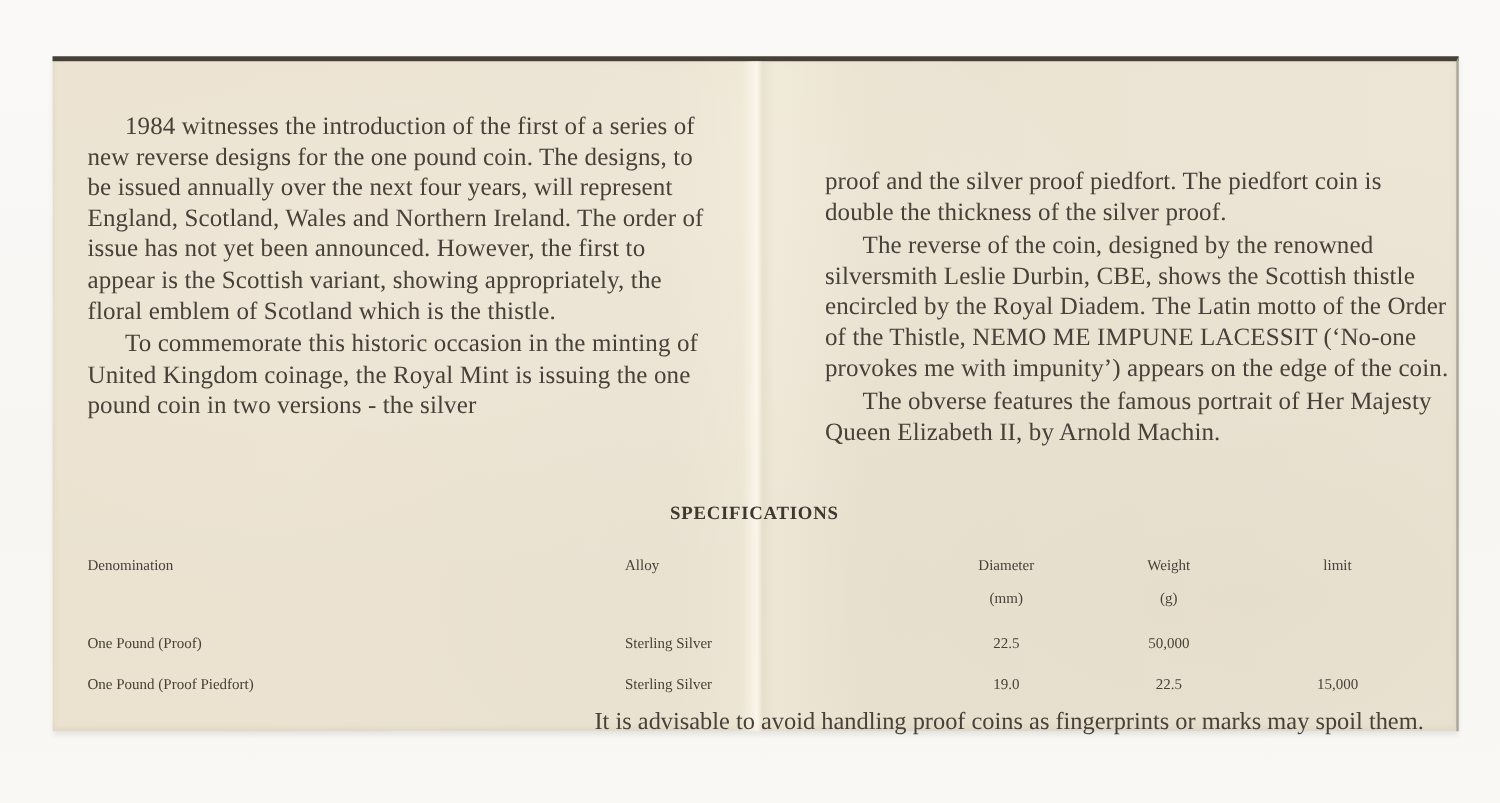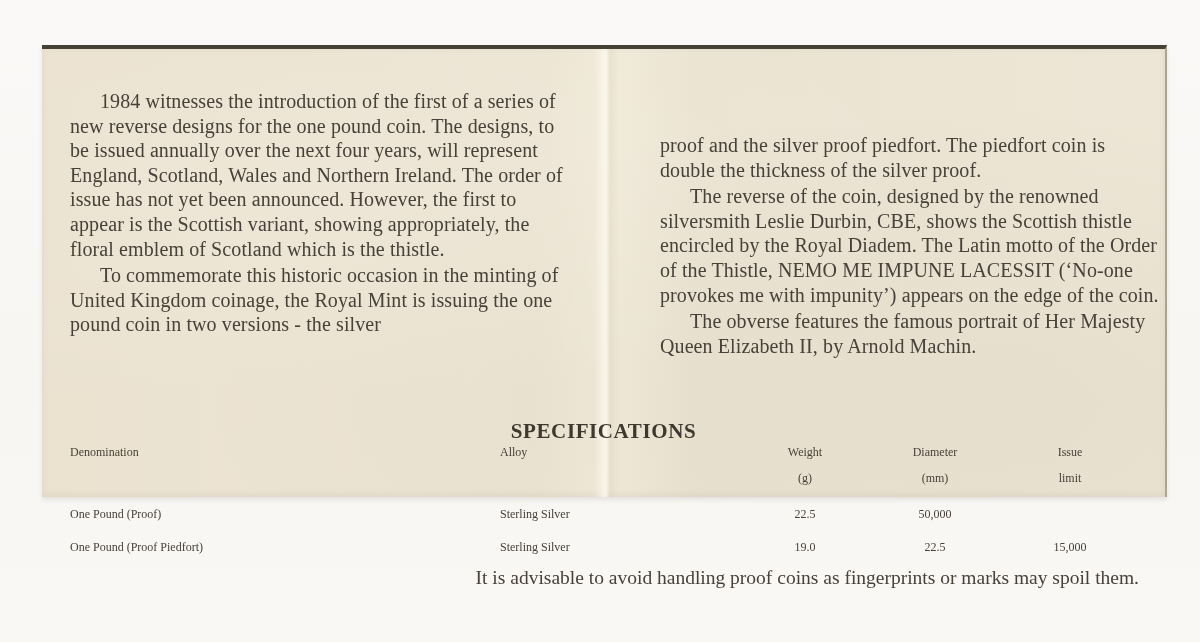--- a/index.html
+++ b/index.html
@@ -10,21 +10,21 @@
     overflow: hidden;
   }
   .scan-bg {
     position: relative;
     width: 1200px; height: 642px;
     background: linear-gradient(180deg, #faf9f7 0%, #f7f6f3 60%, #f9f8f5 100%);
   }
   .paper {
     position: absolute;
     left: 42px; top: 45px;
-    width: 1125px; height: 452px;
+    width: 1125px; height: 540px;
     background: linear-gradient(90deg, #ebe2d0 0%, #ece4d3 44%, #f1ead9 51%, #ebe3d2 58%, #ede5d5 100%);
     border-top: 4px solid #46413
 6;
     border-top: 4px solid #464136;
     border-right: 2px solid #aaa396;
     box-shadow: 0 3px 4px rgba(60,55,45,0.10), inset 0 -2px 6px rgba(120,110,90,0.10);
     color: #474139;
   }
   .fold {
     position: absolute;
@@ -44,23 +44,23 @@
     line-height: 24.6px;
     letter-spacing: 0.1px;
   }
   .col-left  { left: 28px; }
   .col-right { left: 618px; margin-top: 44px; }
   .col p { text-indent: 30px; margin-bottom: 2px; }
   .col p.no-indent { text-indent: 0; }
   .spec-title {
     position: absolute;
     left: 0; width: 100%;
-    top: 370px;
+    top: 354px;
     text-align: center;
-    font-size: 21px;
+    font-size: 15px;
     font-weight: bold;
     letter-spacing: 0.6px;
     color: #3e3930;
   }
   .spec-table {
     position: absolute;
     left: 28px; top: 390px;
     width: 1065px;
     font-size: 12px;
   }
@@ -110,29 +110,28 @@
       <p>The obverse features the famous portrait of Her Majesty Queen Elizabeth II, by Arnold Machin.</p>
     </div>
 
     <div class="spec-title">SPECIFICATIONS</div>
 
     <div class="spec-table">
       <div class="spec-row header-row">
         <div class="c left">Denomination</div>
         <div class="c left">Alloy</div>
         <div class="c center">
+          <div>Diameter</div>
+          <div>(mm)</div>
+        </div>
+        <div class="c center">
           <div>Weight</div>
           <div>(g)</div>
         </div>
         <div class="c center">
-          <div>Diameter</div>
-          <div>(mm)</div>
-        </div>
-        <div class="c center">
-          <div>Issue</div>
           <div>limit</div>
         </div>
       </div>
 
       <div class="spec-row data-row">
         <div class="c left">One Pound (Proof)</div>
         <div class="c left">Sterling Silver</div>
         <div class="c center">22.5</div>
         <div class="c center">50,000</div>
       </div>

